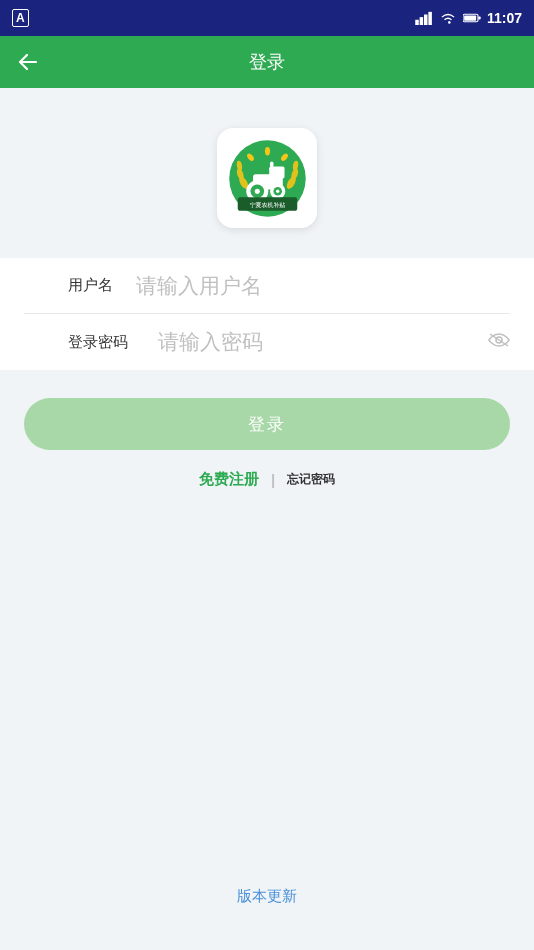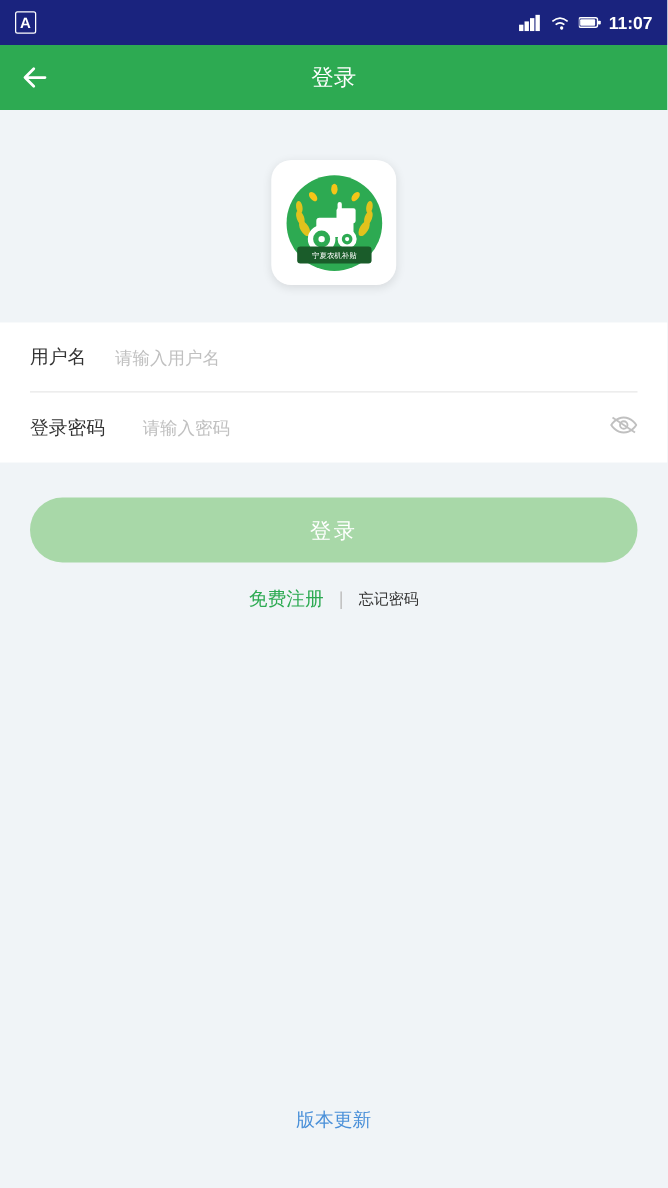--- a/index.html
+++ b/index.html
@@ -105,26 +105,27 @@
       display: flex;
       align-items: center;
       height: 56px;
       border-bottom: 1px solid #e8e8e8;
     }
     .form-label {
       font-size: 15px;
       color: #333;
       white-space: nowrap;
       min-width: 60px;
+      margin-left: 44px;
     }
     .form-input {
       flex: 1;
       border: none;
       outline: none;
-      font-size: 14px;
+      font-size: 21px;
       color: #333;
       background: transparent;
       padding: 0 8px;
     }
     .form-input::placeholder {
       color: #c0c0c0;
     }
     .password-row {
       border-bottom: none;
       gap: 22px;
@@ -151,20 +152,21 @@
       letter-spacing: 2px;
     }
 
     
     .links-area {
       display: flex;
       justify-content: center;
       align-items: center;
       padding: 20px 0;
       gap: 0;
+      font-weight: bold;
     }
     .link-register {
       color: #2daa52;
       font-size: 15px;
       cursor: pointer;
       text-decoration: none;
     }
     .link-divider {
       color: #c0c0c0;
       margin: 0 12px;

